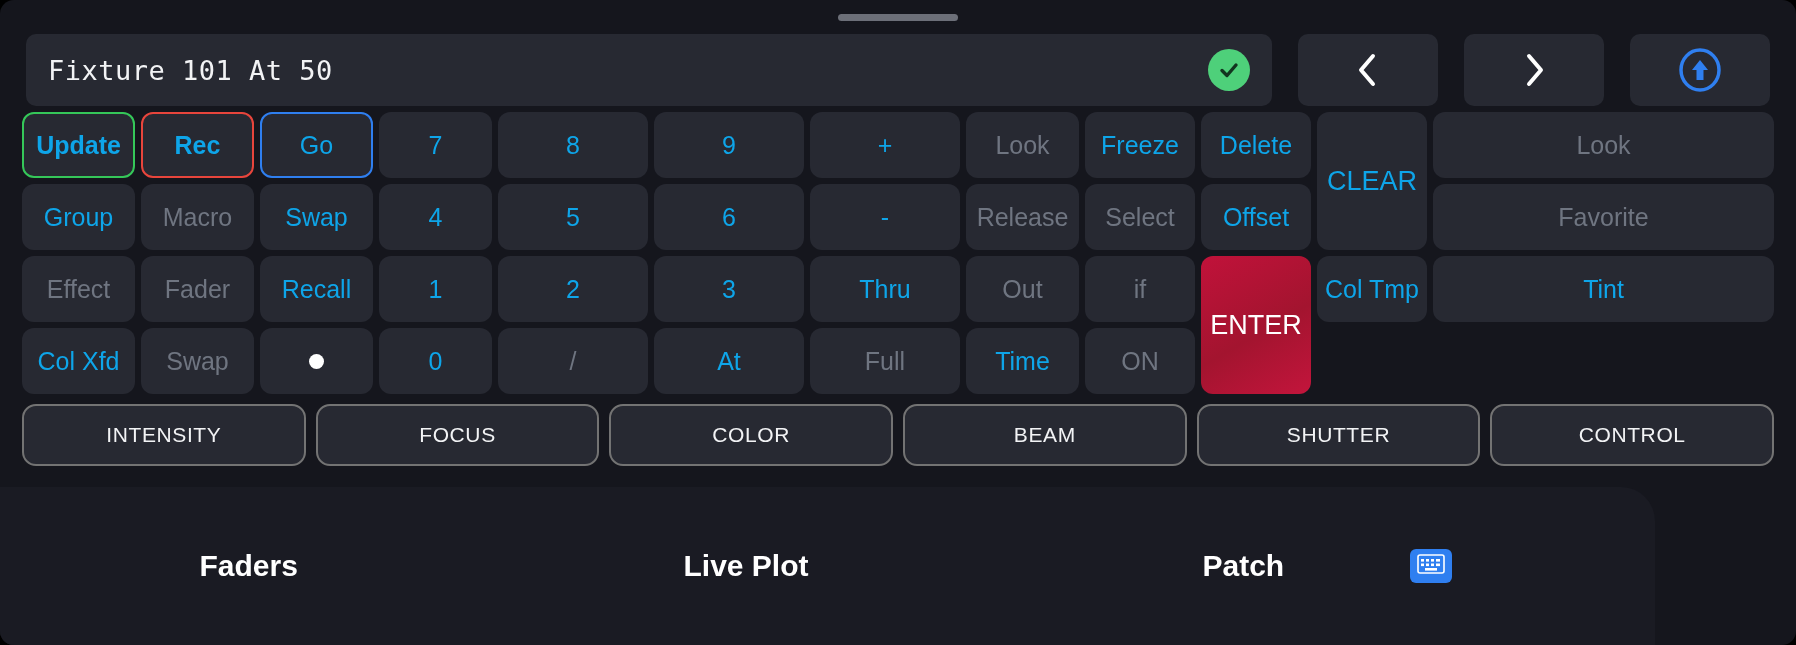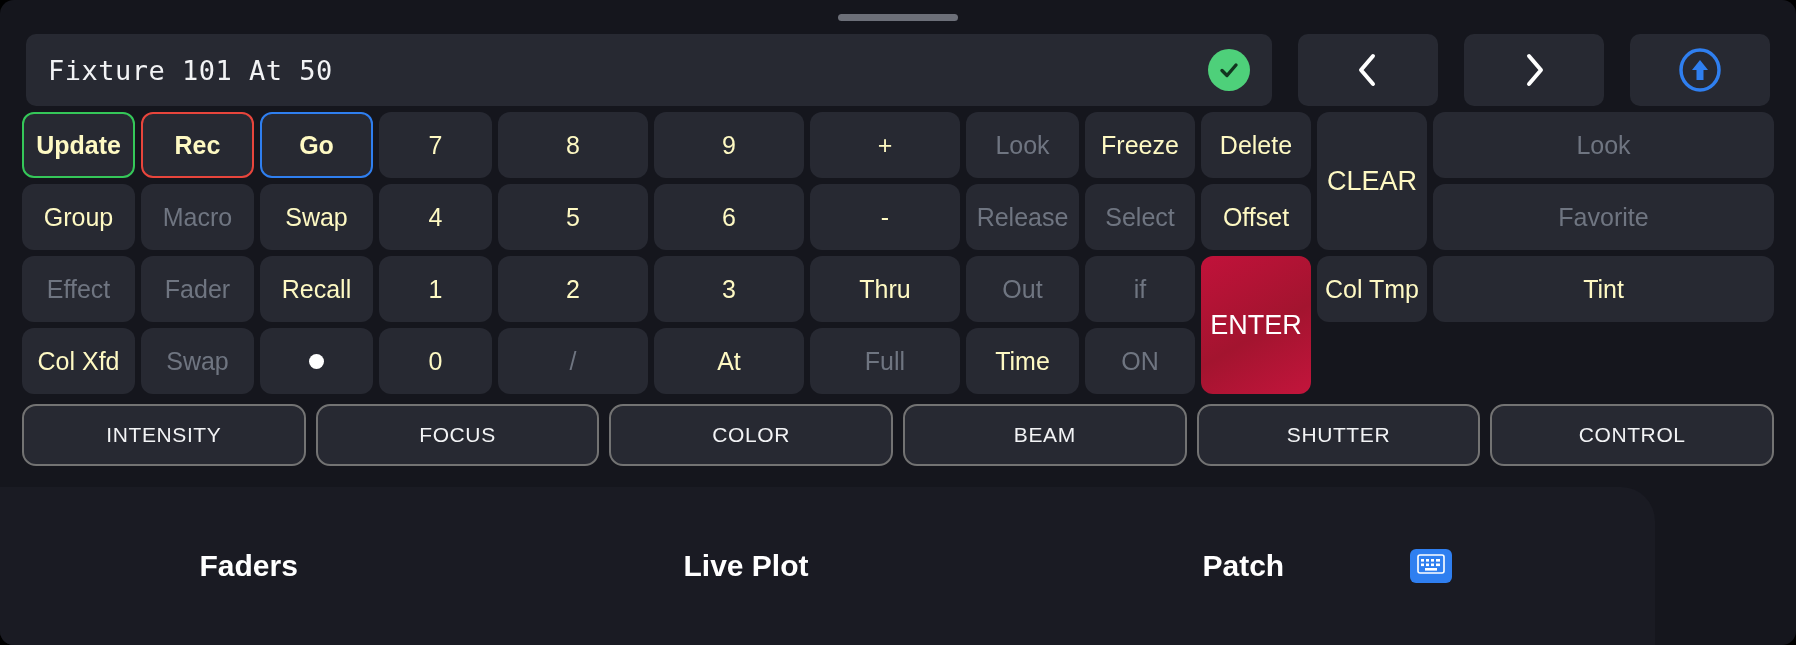--- a/index.html
+++ b/index.html
@@ -94,41 +94,41 @@
     grid-template-rows: repeat(4, 66px);
     gap: 6px 6px;
     padding: 0 22px;
     margin-top: 6px;
   }
 
   .key {
     background: #272932;
     border: none;
     border-radius: 12px;
-    color: #fef9c3;
+    color: #0ea5e9;
     font-family: "Liberation Sans", sans-serif;
     font-size: 25px;
     display: flex;
     align-items: center;
     justify-content: center;
     cursor: pointer;
     white-space: nowrap;
     line-height: 1;
   }
   .key.dim { color: #6f7581; }
   .key.dot-key .dot {
     width: 15px;
     height: 15px;
     border-radius: 50%;
     background: #ffffff;
     display: block;
   }
   .key.outline-green { border: 2px solid #35c759; font-weight: bold; }
   .key.outline-red   { border: 2px solid #e8453c; font-weight: bold; }
-  .key.outline-blue  { border: 2px solid #2f7ff0; font-weight: bold; }
+  .key.outline-blue  { border: 2px solid #2f7ff0; font-weight: normal; }
 
   .key.span2 { grid-row: span 2; }
   .key.clear { font-size: 27px; }
   .key.enter {
     background: linear-gradient(150deg, #c1123a 0%, #a3142f 55%, #c3153c 100%);
     font-size: 27px;
     color: #ffffff;
   }
 
   

